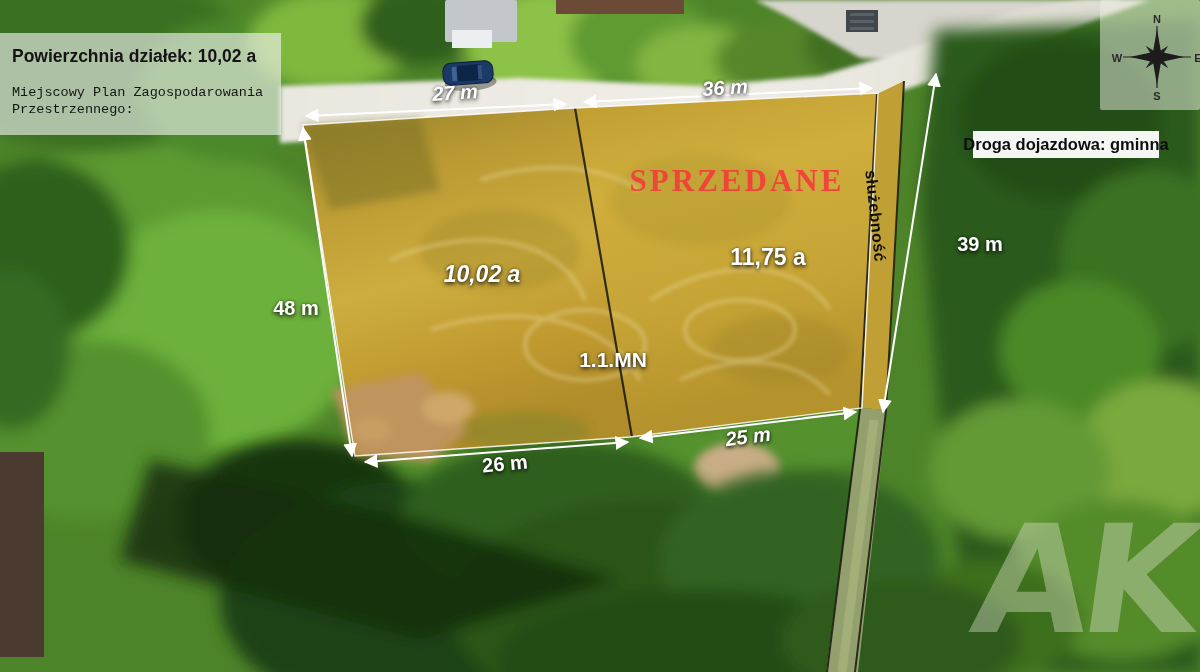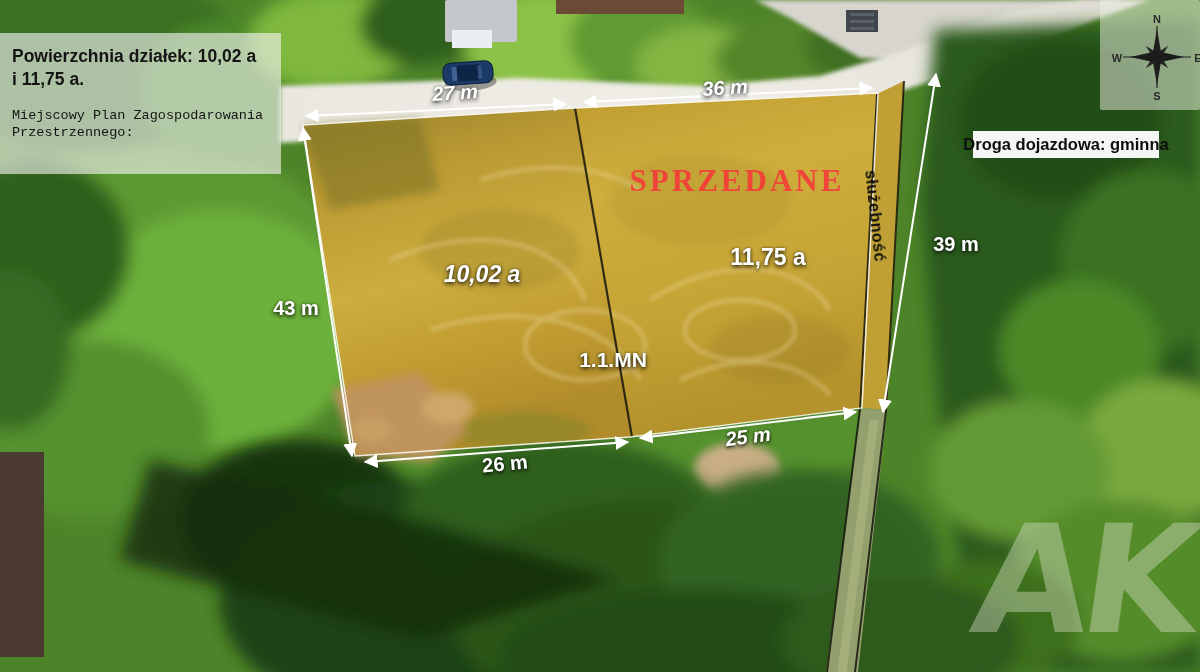--- a/index.html
+++ b/index.html
@@ -5,21 +5,21 @@
   html,body{margin:0;padding:0;background:#222;}
   .stage{
     position:relative;width:1200px;height:672px;overflow:hidden;
     font-family:"Liberation Sans",sans-serif;background:#4e8429;
   }
   .photo{position:absolute;left:0;top:0;width:1200px;height:672px;}
 
   
   .info-box{
     position:absolute;left:0;top:33px;width:281px;box-sizing:border-box;
-    padding:12px 14px 32px 12px;background:rgba(244,244,244,0.62);color:#141414;
+    padding:12px 14px 16px 12px;background:rgba(244,244,244,0.62);color:#141414;
   }
   .ib-title{font-size:17.5px;font-weight:bold;line-height:1.3;}
   .ib-plan{font-size:13.5px;line-height:1.3;margin-top:16px;font-family:Liberation Mono, monospace;}
   .ib-zone{font-size:13.5px;line-height:1.3;margin-top:16px;}
   .ib-zone b{font-weight:bold;}
 
   .road-box{
     position:absolute;left:973px;top:131px;width:186px;height:27px;
     background:rgba(255,255,255,0.95);color:#0d0d0d;font-size:16.5px;font-weight:bold;
     display:flex;align-items:center;justify-content:center;white-space:nowrap;
@@ -221,32 +221,31 @@
       <ellipse cx="2" cy="10" rx="26" ry="8" fill="rgba(0,0,0,0.35)"></ellipse>
       <rect x="-25" y="-11" width="50" height="22" rx="8" fill="#1b3a68" stroke="#0c1f3d"></rect>
       <rect x="-12" y="-8" width="26" height="16" rx="4" fill="#0d2547"></rect>
       <rect x="-16" y="-7" width="5" height="14" fill="#4a6ea0" opacity="0.8"></rect>
       <rect x="10" y="-7" width="4" height="14" fill="#3c5d8c" opacity="0.8"></rect>
     </g>
   </svg>
 
   <div class="info-box">
     <div class="ib-title">Powierzchnia działek: 10,02 a</div>
-    <div class="ib-title">i 11,75 a.</div>
     <div class="ib-plan">Miejscowy Plan Zagospodarowania Przestrzennego:</div>
   </div>
 
   <div class="road-box">Droga dojazdowa: gminna</div>
 
   <div class="sold-label">SPRZEDANE</div>
 
   <div class="m-label m-italic" style="left:455px;top:93px;transform:translate(-50%,-50%) rotate(-4deg);">27 m</div>
   <div class="m-label m-italic" style="left:725px;top:88px;transform:translate(-50%,-50%) rotate(-4deg);">36 m</div>
-  <div class="m-label" style="left:296px;top:308px;">43 m</div>
-  <div class="m-label" style="left:956px;top:244px;text-align:right;">39 m</div>
+  <div class="m-label" style="left:296px;top:308px;">48 m</div>
+  <div class="m-label" style="left:980px;top:244px;text-align:right;">39 m</div>
   <div class="m-label m-italic" style="left:748px;top:437px;transform:translate(-50%,-50%) rotate(-7deg);">25 m</div>
   <div class="m-label" style="left:505px;top:464px;transform:translate(-50%,-50%) rotate(-5deg);">26 m</div>
 
   <div class="m-label area-label" style="left:482px;top:274px;font-style:italic;">10,02 a</div>
   <div class="m-label area-label" style="left:768px;top:257px;text-align:right;">11,75 a</div>
   <div class="m-label zone-label" style="left:613px;top:360px;">1.1.MN</div>
   <div class="easement-label">służebność</div>
 
   <div class="compass-panel"></div>
   <div class="compass">

